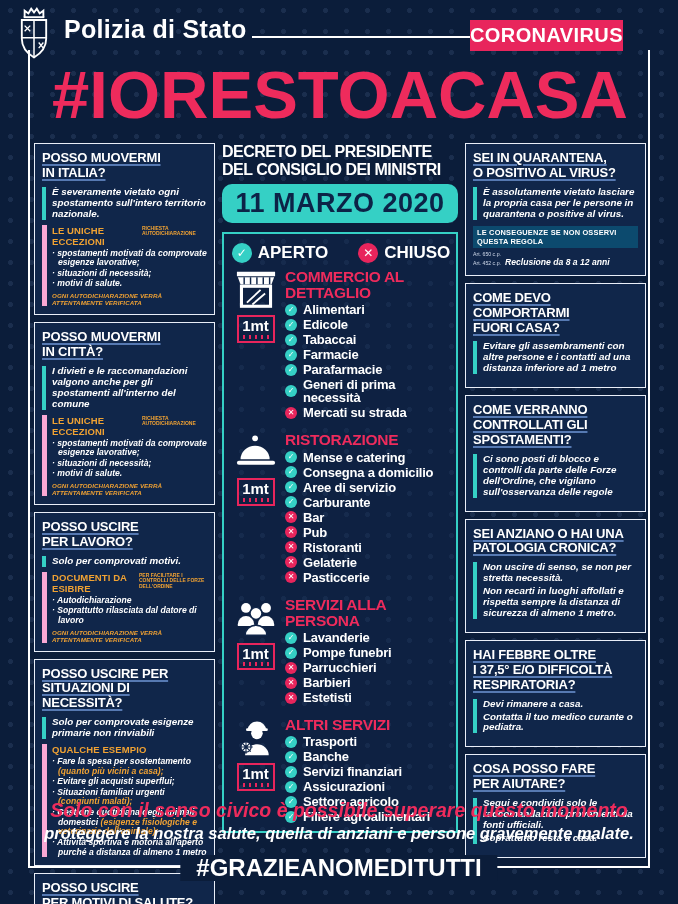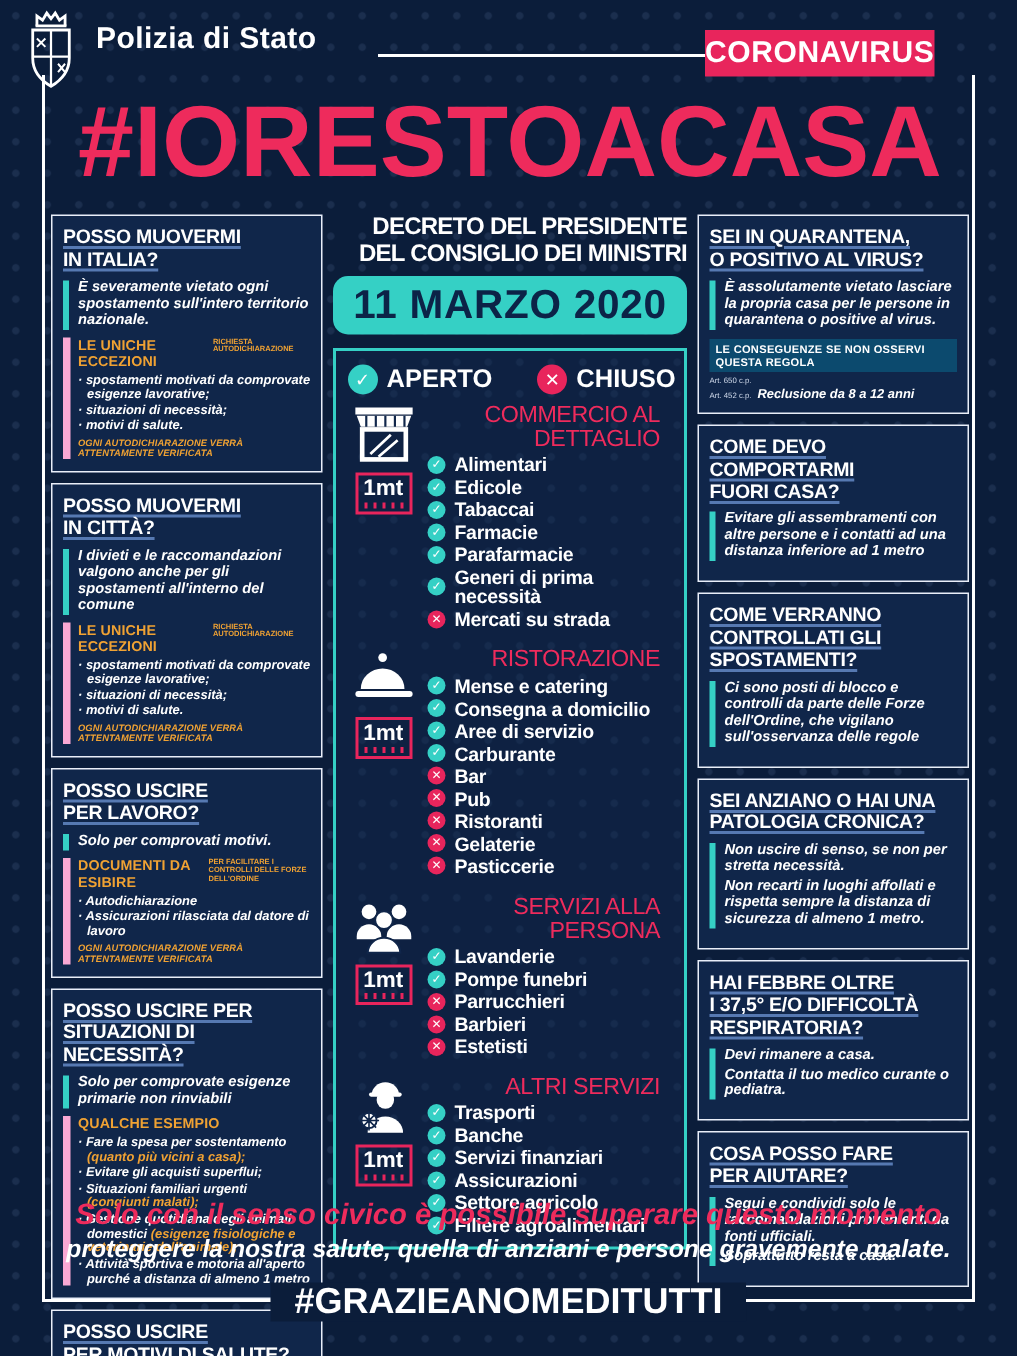--- a/index.html
+++ b/index.html
@@ -12,21 +12,21 @@
     content:"";position:absolute;inset:0;pointer-events:none;
     background-image:radial-gradient(circle,rgba(124,152,201,.14) 2.2px,transparent 2.7px);
     background-size:21px 21px;z-index:0;
   }
   .layer{position:relative;z-index:1;}
   
   .frame{position:absolute;left:28px;top:50px;right:28px;bottom:36px;
     border-left:2px solid #fff;border-right:2px solid #fff;border-bottom:2px solid #fff;z-index:1;}
   
   .logo{position:absolute;left:10px;top:5px;width:48px;height:60px;}
-  .brand{position:absolute;left:64px;top:15px;color:#fff;font-size:20px;font-weight:600;letter-spacing:.3px;}
+  .brand{position:absolute;left:64px;top:15px;color:#fff;font-size:25px;font-weight:600;letter-spacing:.3px;}
   .header-line{position:absolute;left:252px;top:36px;width:218px;height:2px;background:#fff;}
   .corona-badge{position:absolute;left:470px;top:20px;background:#e8255c;color:#fff;
     font-weight:800;font-size:20px;padding:4px 0;letter-spacing:.4px;}
   .big-title{position:absolute;left:36px;top:52px;width:608px;text-align:center;
     color:#ee2b5c;font-weight:800;font-size:67px;line-height:86px;letter-spacing:0;white-space:nowrap;}
   
   .cols{position:absolute;left:34px;top:143px;width:612px;display:flex;gap:7px;align-items:flex-start;}
   .col-side{width:181px;flex:none;display:flex;flex-direction:column;gap:7px;}
   .col-mid{width:236px;flex:none;}
   
@@ -47,21 +47,21 @@
   .bullets li::before{content:"· ";}
   .bullets .note{color:#f0a233;}
   .footnote{color:#f0a233;font-size:6.2px;font-weight:700;font-style:italic;margin-top:3px;letter-spacing:.1px;}
   .warning-banner{background:#0c4a6e;color:#fff;font-size:7.4px;font-weight:800;
     padding:2px 4px;margin-top:6px;letter-spacing:.2px;}
   .penalties{margin-top:3px;}
   .penalty{display:flex;gap:4px;align-items:baseline;margin-top:1px;}
   .pref{color:#cfd9ea;font-size:5.2px;white-space:nowrap;}
   .ptext{color:#fff;font-style:italic;font-weight:600;font-size:8.6px;line-height:1.1;}
   
-  .decree-title{margin:0;color:#fff;text-align:right;font-weight:800;font-size:16px;
+  .decree-title{margin:0;color:#fff;text-align:left;font-weight:800;font-size:16px;
     line-height:1.12;letter-spacing:-.5px;}
   .decree-title span{display:block;}
   .date-banner{background:#35d0c5;color:#0c2347;text-align:center;font-weight:800;
     font-size:27px;line-height:1;padding:6px 0;margin-top:5px;letter-spacing:.5px;border-radius:10px;}
   .svc-box{border:2.5px solid #35d0c5;margin-top:9px;padding:9px 6px 8px 8px;background:rgba(17,40,77,.45);}
   .legend{display:flex;justify-content:center;gap:30px;margin-bottom:6px;}
   .legend-item{display:flex;align-items:center;gap:6px;color:#fff;font-weight:800;font-size:17px;}
   .mark{border-radius:50%;display:inline-flex;align-items:center;justify-content:center;
     color:#fff;font-weight:700;flex:none;font-family:"DejaVu Sans",sans-serif;}
   .mark.ok{background:#35d0c5;}
@@ -69,21 +69,21 @@
   .legend .mark{width:20px;height:20px;font-size:12px;}
   .svc{display:flex;gap:6px;margin-top:13px;}
   .svc:first-of-type{margin-top:4px;}
   .svc-side{width:47px;flex:none;display:flex;flex-direction:column;align-items:center;gap:6px;}
   .svc-icon svg{width:44px;height:40px;display:block;}
   .badge-1mt{border:2px solid #e8255c;width:38px;box-sizing:border-box;padding:1px 0 2px;
     text-align:center;color:#fff;font-weight:800;font-size:15px;line-height:1.05;}
   .ticks{display:flex;justify-content:space-between;padding:0 4px;margin-top:1px;}
   .ticks i{width:2px;height:4px;background:#e8255c;display:block;}
   .svc-main{flex:1;min-width:0;}
-  .svc-title{margin:0 10px 2px;color:#ee2b5c;font-weight:400;font-size:15.5px;letter-spacing:-.3px;line-height:1.05;text-align:right;}
+  .svc-title{margin:0 0 2px;color:#ee2b5c;font-weight:700;font-size:15.5px;letter-spacing:-.3px;line-height:1.05;}
   .svc-items{list-style:none;margin:0;padding:0;}
   .svc-items li{display:flex;align-items:center;gap:6px;margin-top:2px;color:#fff;
     font-weight:700;font-size:13px;letter-spacing:-.2px;line-height:1;}
   .svc-items .mark{width:12px;height:12px;font-size:8px;}
   
   .foot-line1{position:absolute;left:40px;right:40px;top:799px;text-align:center;
     color:#ee2b5c;font-style:italic;font-weight:800;font-size:19.5px;z-index:2;}
   .foot-line2{position:absolute;left:36px;right:36px;top:824px;text-align:center;
     color:#fff;font-style:italic;font-weight:600;font-size:16.5px;z-index:2;}
   .hashtag{position:absolute;left:50%;transform:translateX(-50%);top:855px;
@@ -162,21 +162,21 @@
           <div class="lead">
             <p>Solo per comprovati motivi.</p>
           </div>
           <div class="sub">
             <div class="sub-head">
               <span class="sub-label">DOCUMENTI DA ESIBIRE</span>
               <span class="sub-note">PER FACILITARE I CONTROLLI DELLE FORZE DELL'ORDINE</span>
             </div>
             <ul class="bullets">
               <li>Autodichiarazione</li>
-              <li>Assicurazioni rilasciata dal datore di lavoro</li>
+              <li>Soprattutto rilasciata dal datore di lavoro</li>
             </ul>
             <div class="footnote">OGNI AUTODICHIARAZIONE VERRÀ ATTENTAMENTE VERIFICATA</div>
           </div>
         </section>
         <section class="faq">
           <h3 class="faq-title">
             <span class="tl">POSSO USCIRE PER</span>
             <span class="tl">SITUAZIONI DI NECESSITÀ?</span>
           </h3>
           <div class="lead">

